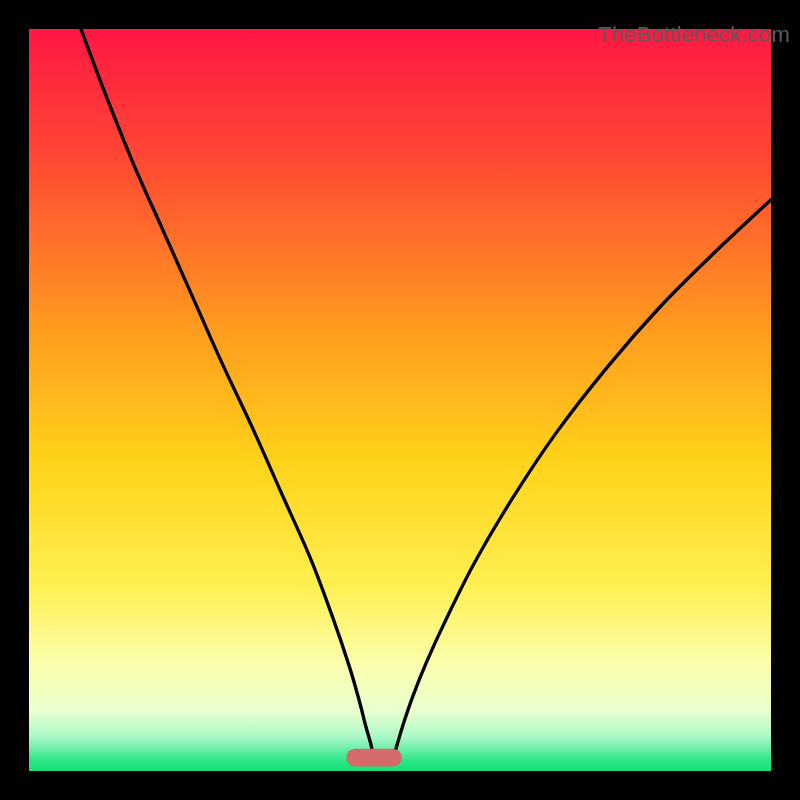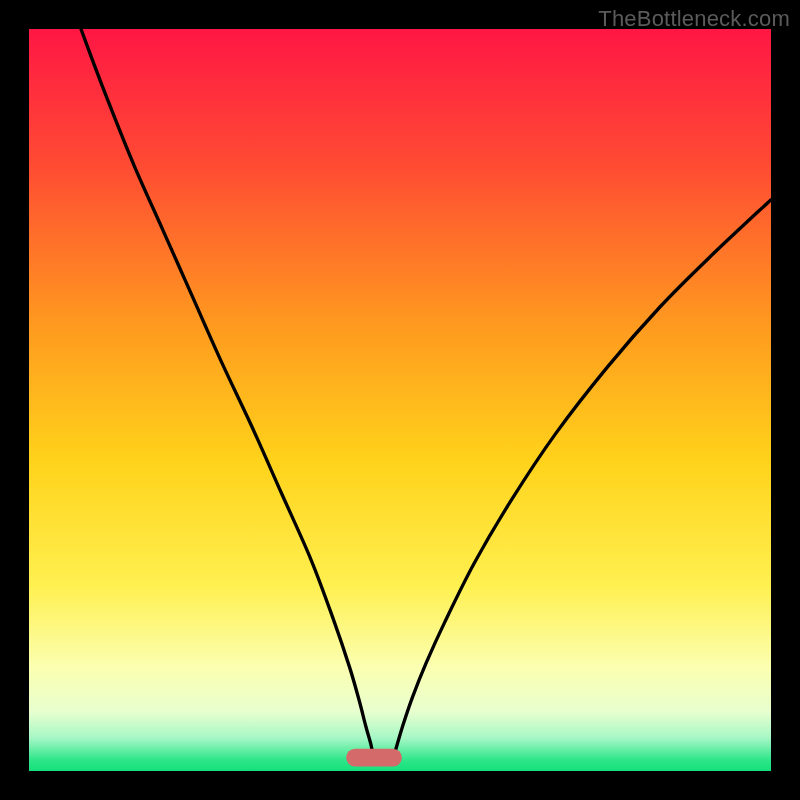--- a/index.html
+++ b/index.html
@@ -13,21 +13,21 @@
   }
   .frame {
     position: absolute;
     left: 29px;
     top: 29px;
     width: 742px;
     height: 742px;
   }
   .watermark {
     position: absolute;
-    top: 6px;
+    top: 22px;
     right: 10px;
     color: #5b5b5b;
     font-size: 22px;
     font-weight: 500;
     letter-spacing: 0.2px;
     pointer-events: none;
     user-select: none;
   }
 </style>
 </head>

